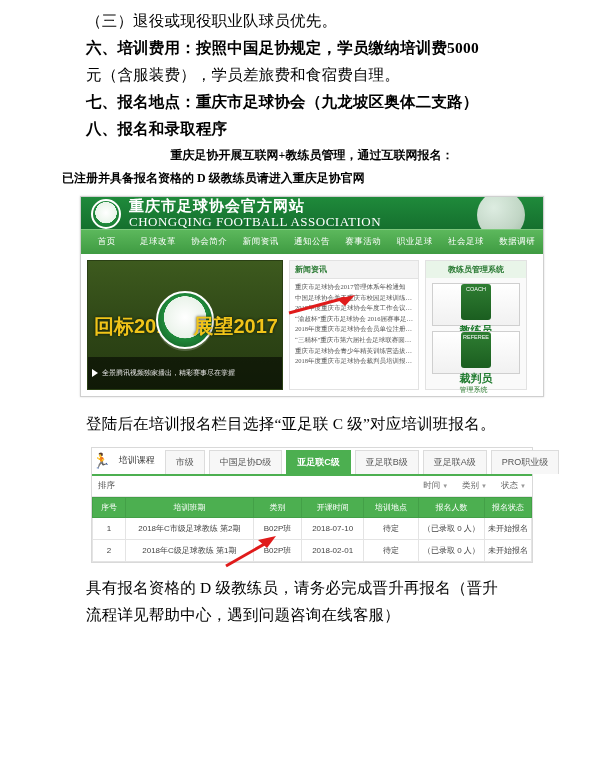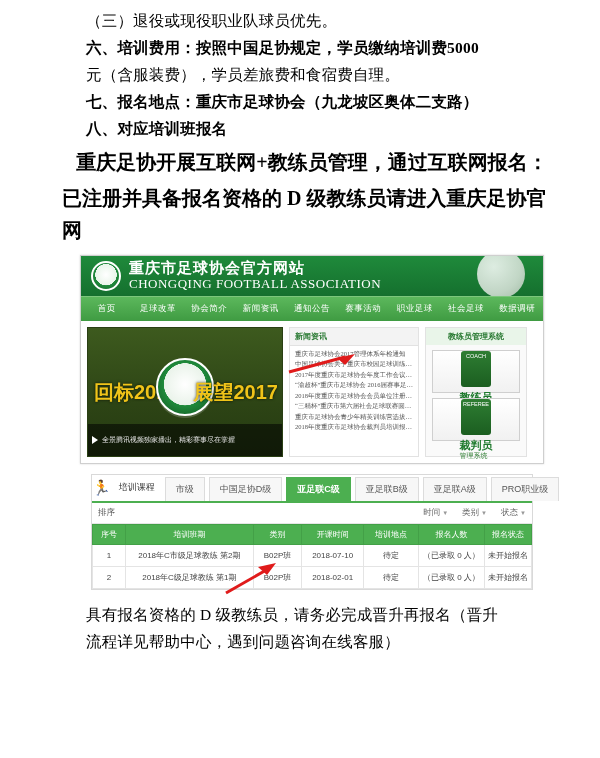--- a/index.html
+++ b/index.html
@@ -25,45 +25,45 @@
   .line {
     font-size: 15.5px;
     line-height: 1.62;
     margin: 0 0 2px 0;
     letter-spacing: 0.2px;
   }
   .bold { font-weight: bold; }
   .indent2 { text-indent: 0; padding-left: 24px; }
   .center { text-align: center; }
   .para-strong {
-    font-size: 20px;
+    font-size: 12px;
     font-weight: bold;
     line-height: 1.62;
     margin: 4px 0 2px 0;
   }
   .url-line {
     font-size: 15px;
     line-height: 1.6;
     margin: 0;
   }
 
   
   .site-shot {
     width: 462px;
     margin: 8px auto 0 auto;
     border: 1px solid #cfcfcf;
     background: #fff;
     position: relative;
     box-shadow: 0 0 2px rgba(0,0,0,0.15);
   }
   .site-header {
-    height: 40px;
+    height: 32px;
     background: linear-gradient(180deg,#1f8a3b 0%, #15702e 100%);
     display: flex;
-    align-items: center;
+    align-items: flex-end;
     padding-left: 10px;
     position: relative;
     overflow: hidden;
   }
   .site-logo {
     width: 30px; height: 30px;
     border-radius: 50%;
     background: radial-gradient(circle at 50% 45%, #ffffff 0%, #e9f5ea 55%, #1f8a3b 56%, #17682c 100%);
     border: 2px solid #ffffff;
     box-sizing: border-box;
@@ -327,21 +327,21 @@
 </style>
 </head>
 <body>
 
 <div class="page">
 
   <p class="line indent2">（三）退役或现役职业队球员优先。</p>
   <p class="line indent2 bold">六、培训费用：按照中国足协规定，学员缴纳培训费5000</p>
   <p class="line indent2">元（含服装费），学员差旅费和食宿费自理。</p>
   <p class="line indent2 bold">七、报名地点：重庆市足球协会（九龙坡区奥体二支路）</p>
-  <p class="line indent2 bold">八、对应培训班报名</p>
+  <p class="line indent2 bold">八、报名和录取程序</p>
   <p class="para-strong center">重庆足协开展互联网+教练员管理，通过互联网报名：</p>
   <p class="para-strong">已注册并具备报名资格的 D 级教练员请进入重庆足协官网</p>
 
   <div class="site-shot">
 
     <div class="site-header">
       <div class="site-logo"></div>
       <div class="site-titles">
         <div class="site-title-cn">重庆市足球协会官方网站</div>
         <div class="site-title-en">CHONGQING FOOTBALL ASSOCIATION</div>
@@ -408,20 +408,21 @@
       </div>
 
     </div>
 
     <svg class="red-arrow" viewBox="0 0 70 22">
       <path d="M2 20 L58 5" stroke="#e01b1b" stroke-width="3" fill="none"></path>
       <path d="M68 2 L50 6 L58 13 Z" fill="#e01b1b"></path>
     </svg>
   </div>
 
+  <p class="line bottom-text" style="padding-left:24px;">登陆后在培训报名栏目选择“亚足联 C 级”对应培训班报名。</p>
 
   <div class="course-block">
 
     <div class="course-tabs">
       <div class="runner-icon">🏃</div>
       <div class="tab-first">培训课程</div>
       <div class="tab">市级</div>
       <div class="tab">中国足协D级</div>
       <div class="tab active">亚足联C级</div>
       <div class="tab">亚足联B级</div>

